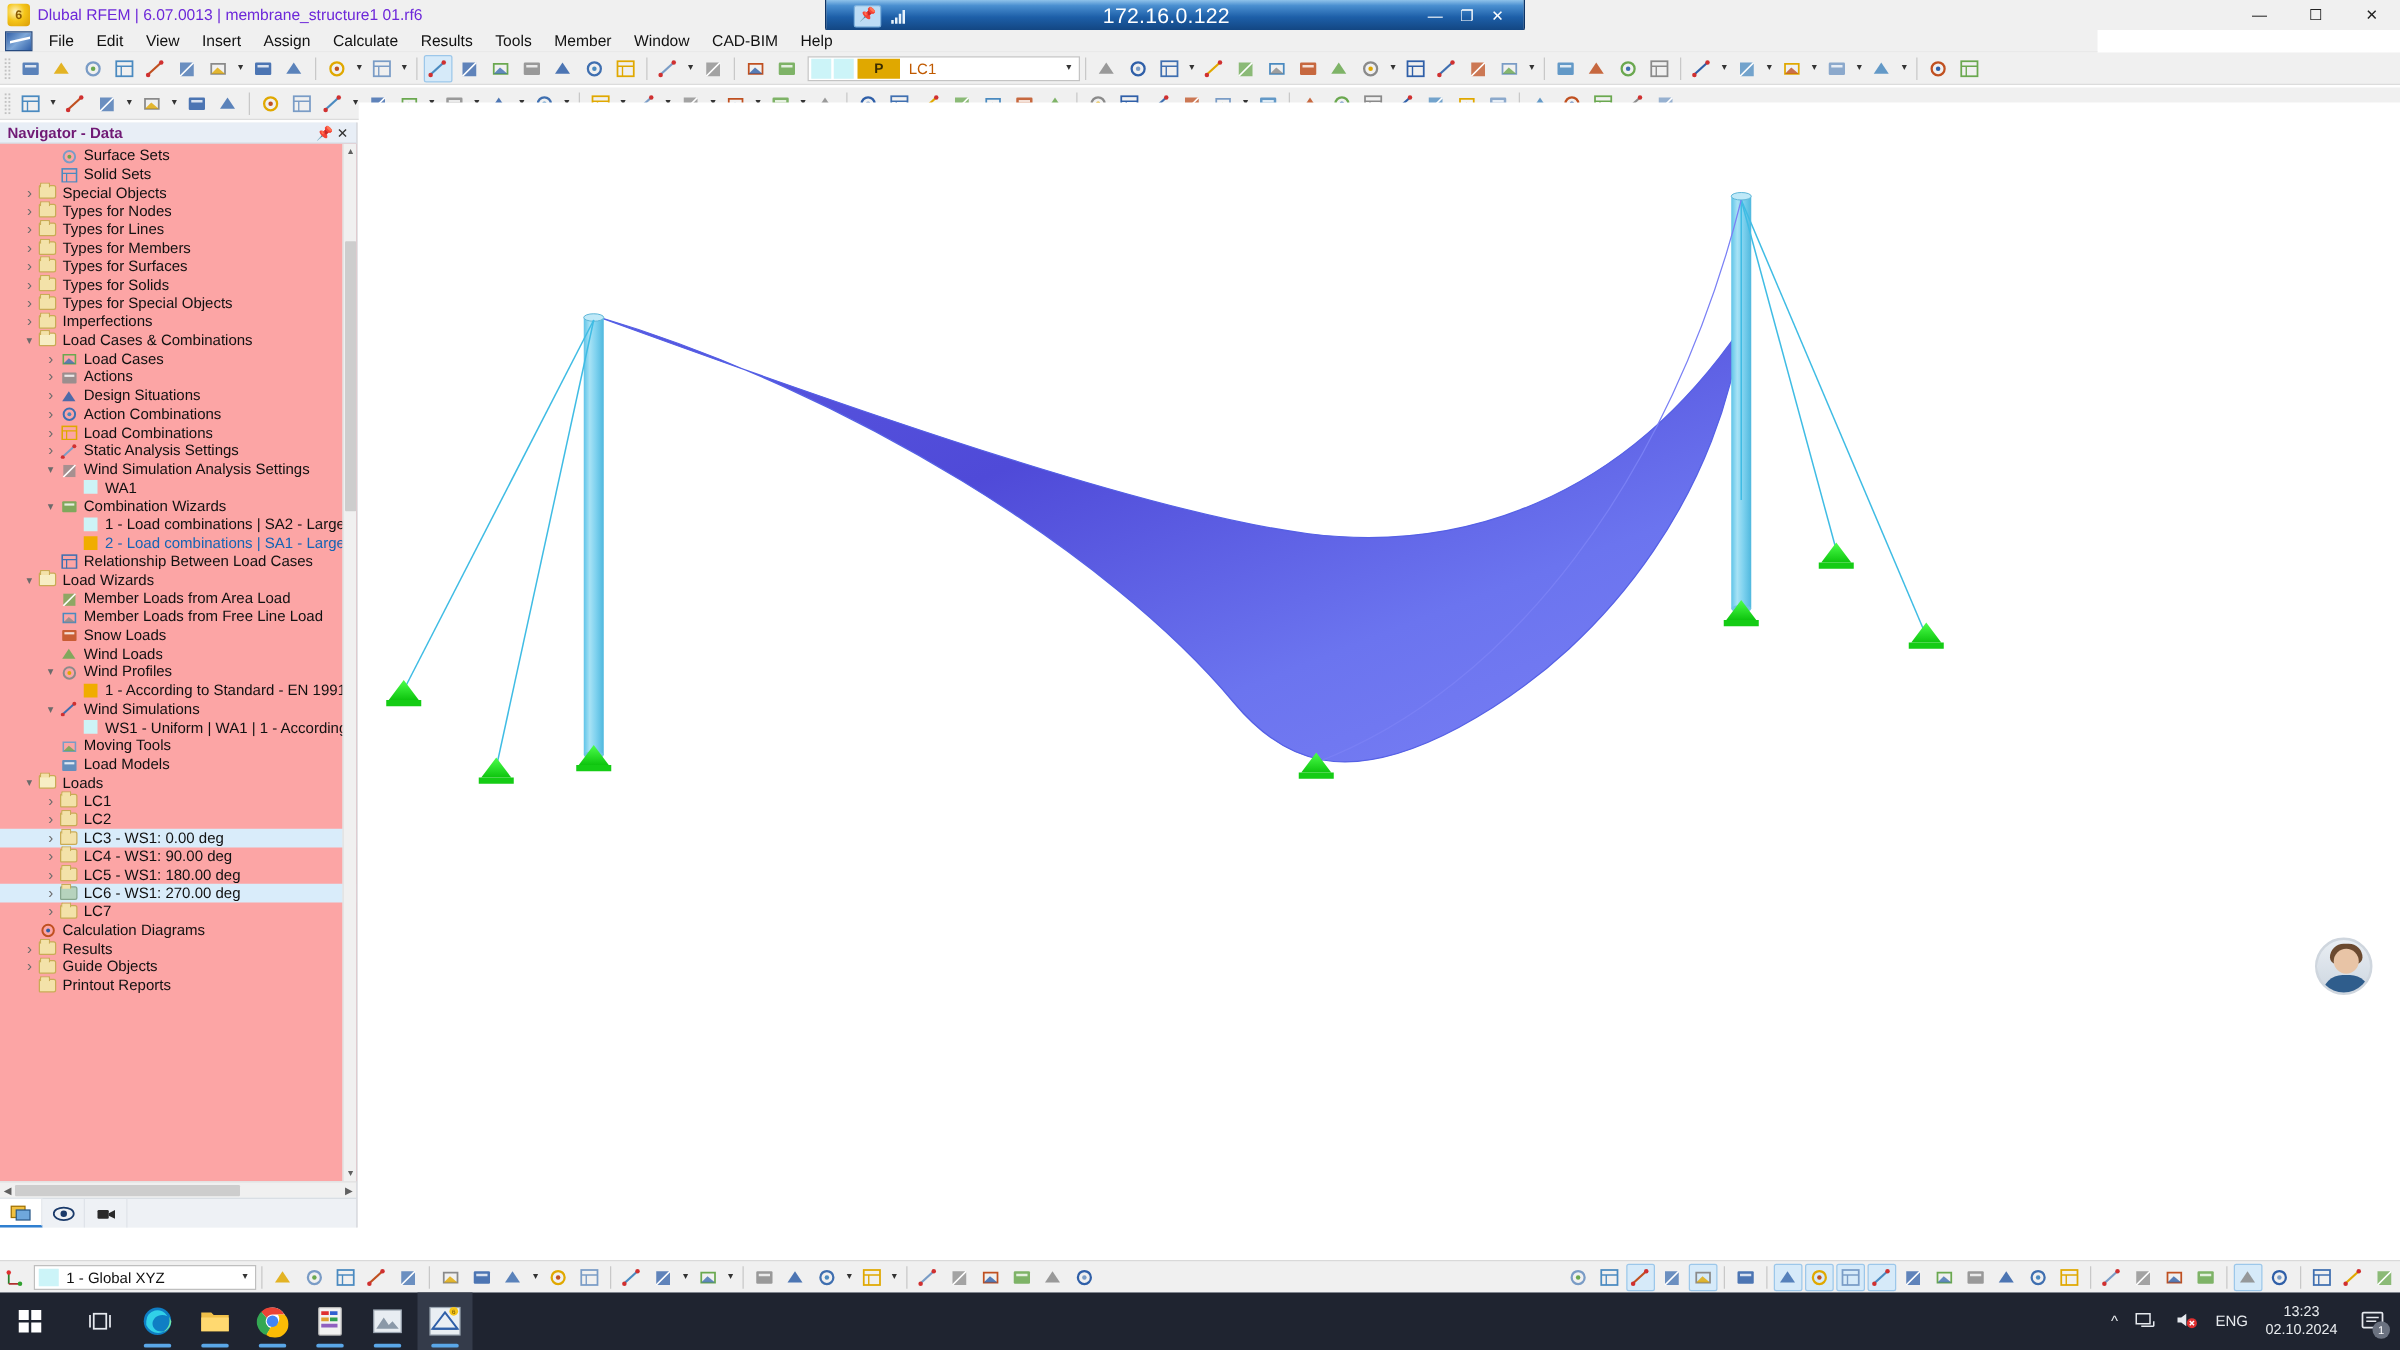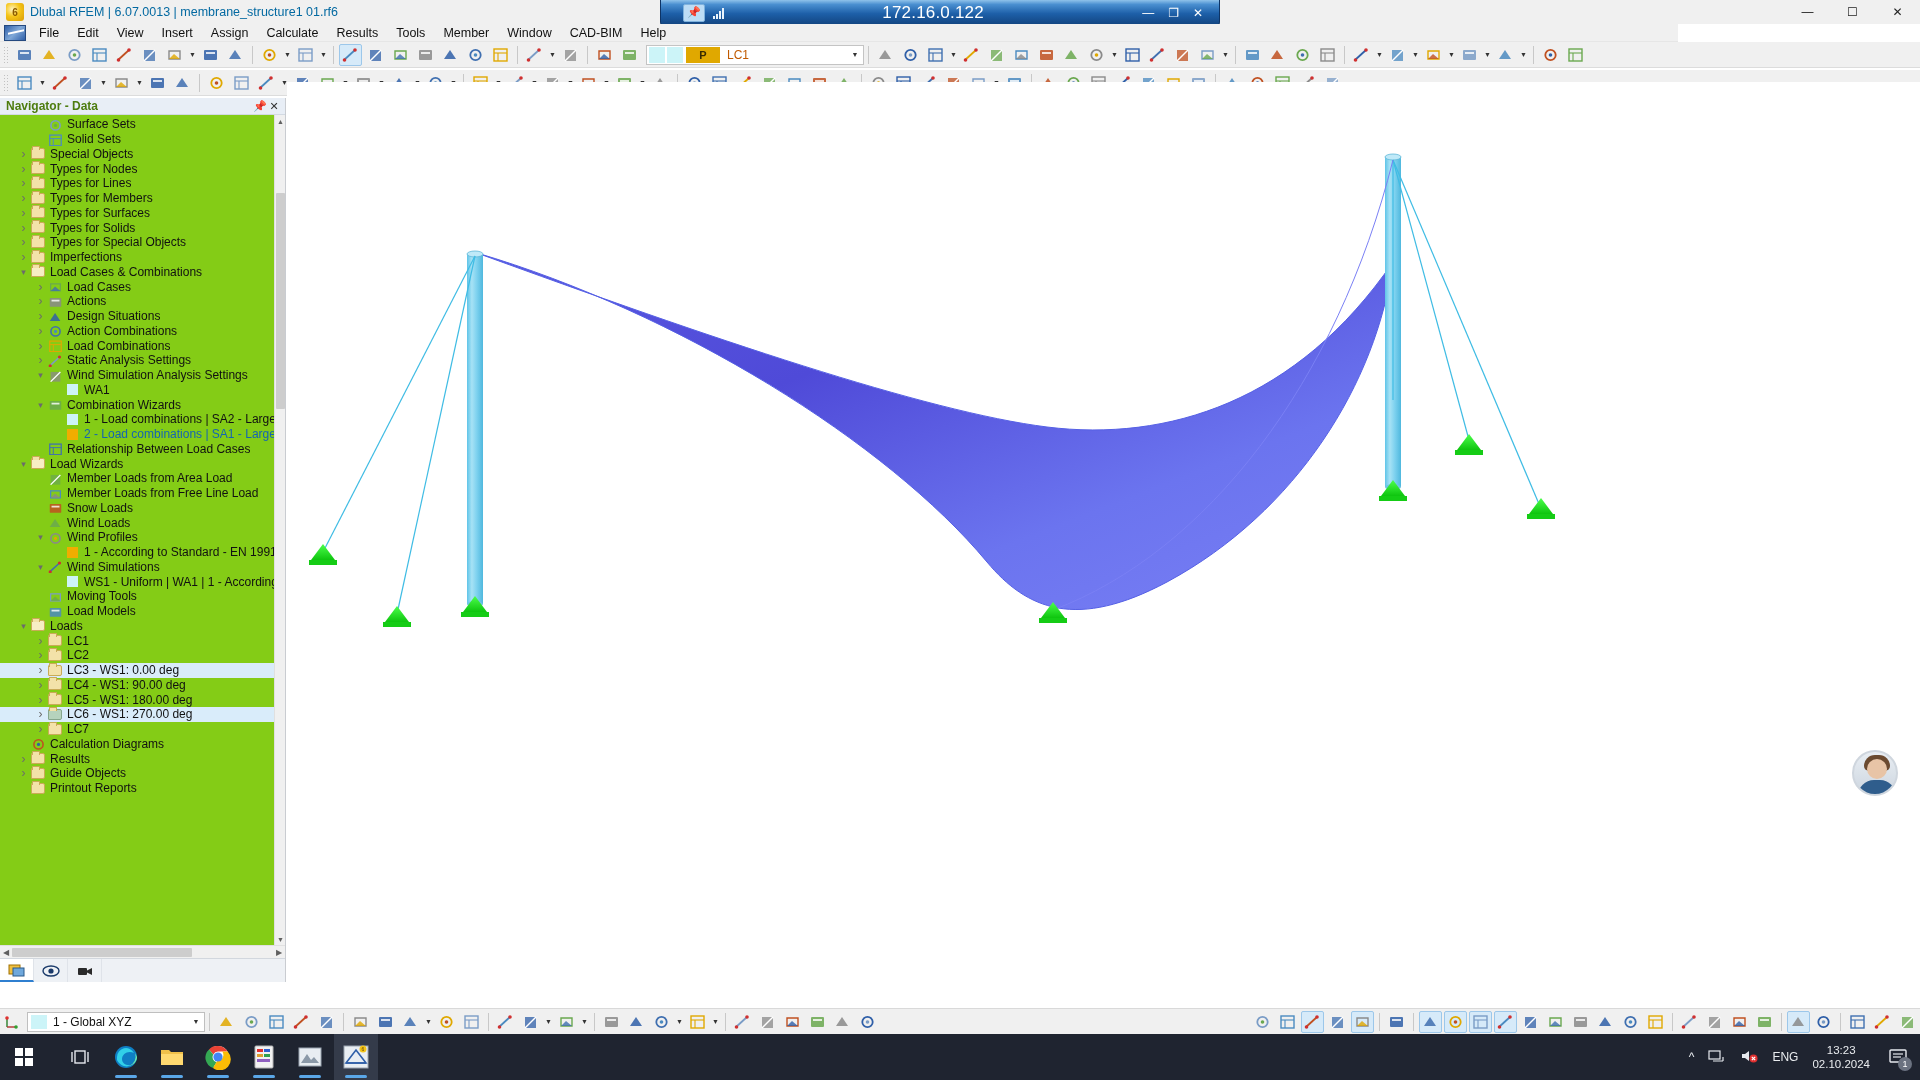--- a/index.html
+++ b/index.html
@@ -50,21 +50,21 @@
     width: 18px; height: 18px; margin-left: 6px; margin-right: 6px;
     border-radius: 3px;
     background: radial-gradient(circle at 35% 35%, #fff3bf 0%, #f5c518 45%, #d99b06 100%);
     position: relative;
   }
   .tb-icon::after {
     content:"6"; position:absolute; inset:0; display:flex;
     align-items:center; justify-content:center;
     color:#8a5a00; font-size:10px; font-weight:bold;
   }
-  .tb-title { font-size: 12.5px; color: #0369a1; }
+  .tb-title { font-size: 12.5px; color: #6d28d9; }
   .win-btns {
     position: absolute; right: 0; top: 0; height: 24px; display: flex;
   }
   .win-btns div {
     width: 45px; height: 24px; display: flex; align-items: center; justify-content: center;
     font-size: 12px; color: #222;
   }
 
   
   .menubar {
@@ -129,26 +129,26 @@
   
   .navigator {
     position: absolute; left: 0; top: 98px; width: 286px; height: 884px;
     background: #f5f6f8; border-right: 1px solid #c9ccd1;
     display: flex; flex-direction: column;
   }
   .nav-header {
     height: 17px; background: #e8eef6; display:flex; align-items:center;
     padding: 0 4px 0 6px; border-bottom: 1px solid #d2d9e2;
   }
-  .nav-header .t { font-size: 12px; font-weight: bold; color: #4d7c0f; flex:1; }
+  .nav-header .t { font-size: 12px; font-weight: bold; color: #701a75; flex:1; }
   .nav-header .b { width: 14px; height: 14px; display:flex; align-items:center;
     justify-content:center; font-size: 11px; color:#333; }
   .nav-tree {
     position: relative; flex: 1; overflow: hidden;
-    background: #84cc16; margin: 0; border: none;
+    background: #fca5a5; margin: 0; border: none;
   }
   .tree-inner { position: relative; padding-top: 2px; }
   .row {
     height: 14.75px; display: flex; align-items: center;
     font-size: 12px; color: #111; white-space: nowrap; padding-right: 4px;
   }
   .row.sel { background: #d9ecfa; }
   .row .exp {
     width: 13px; text-align: center; color: #6b6b6b; font-size: 9px;
     flex: 0 0 13px;

